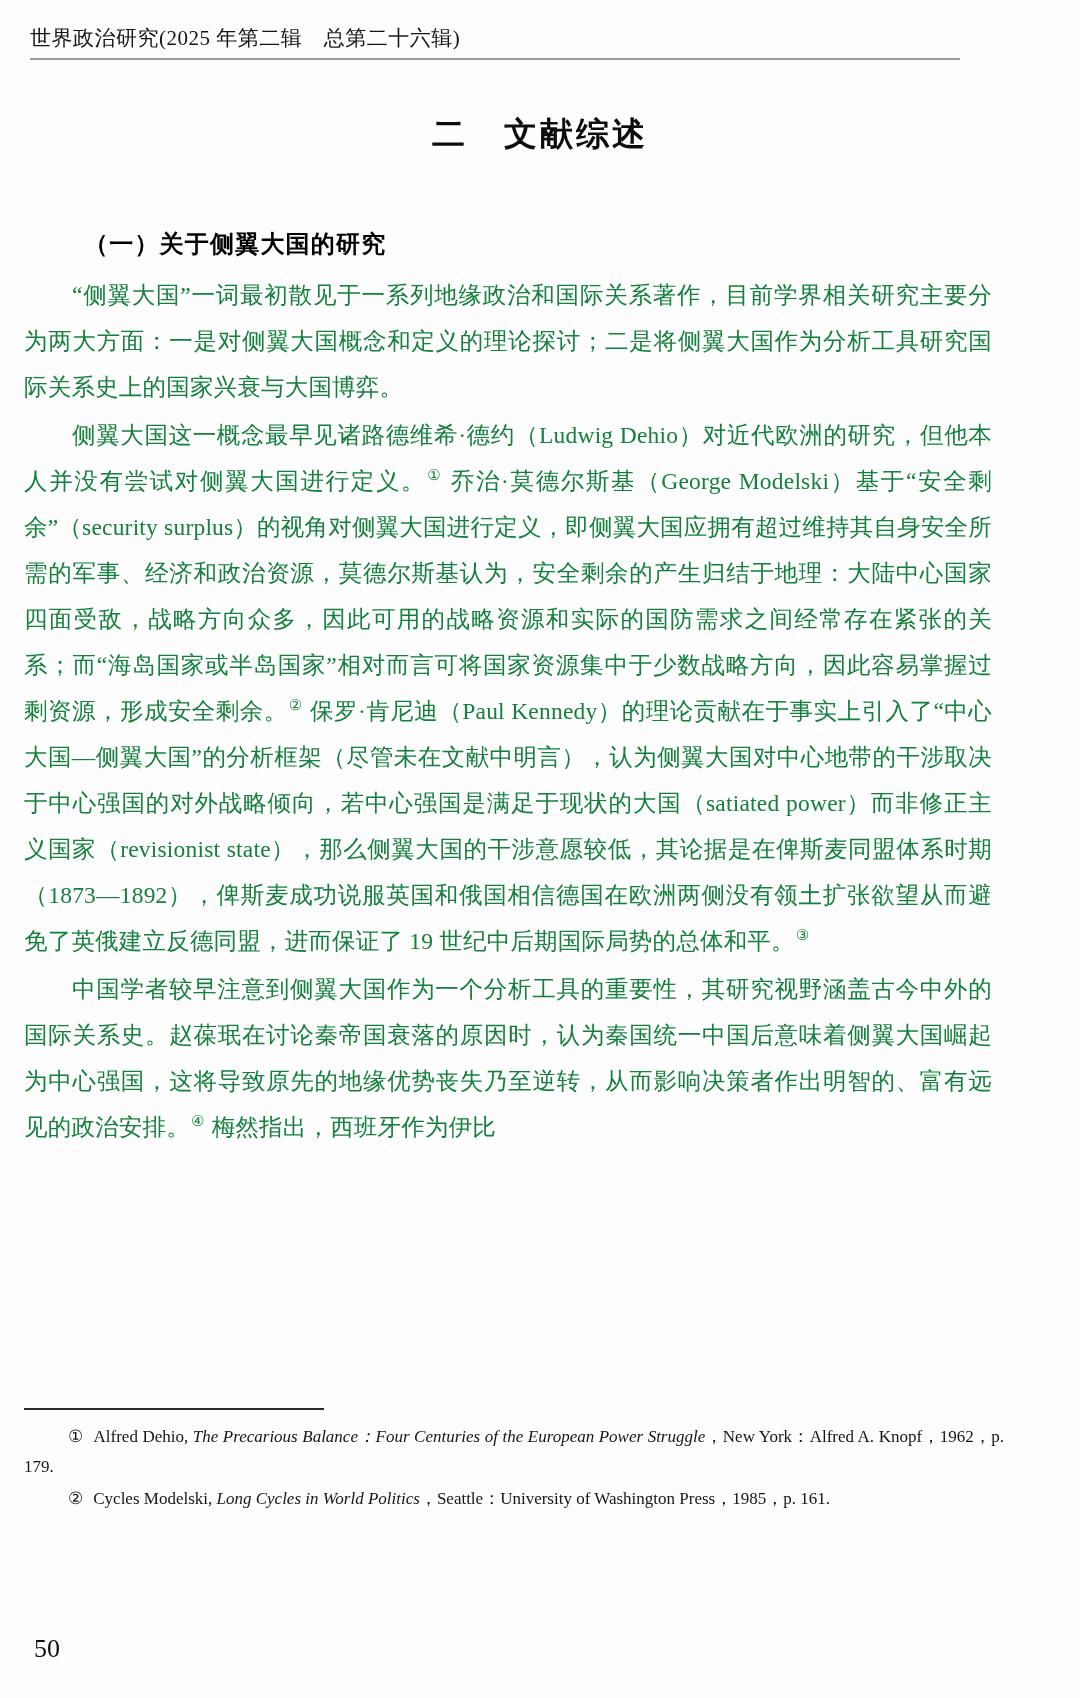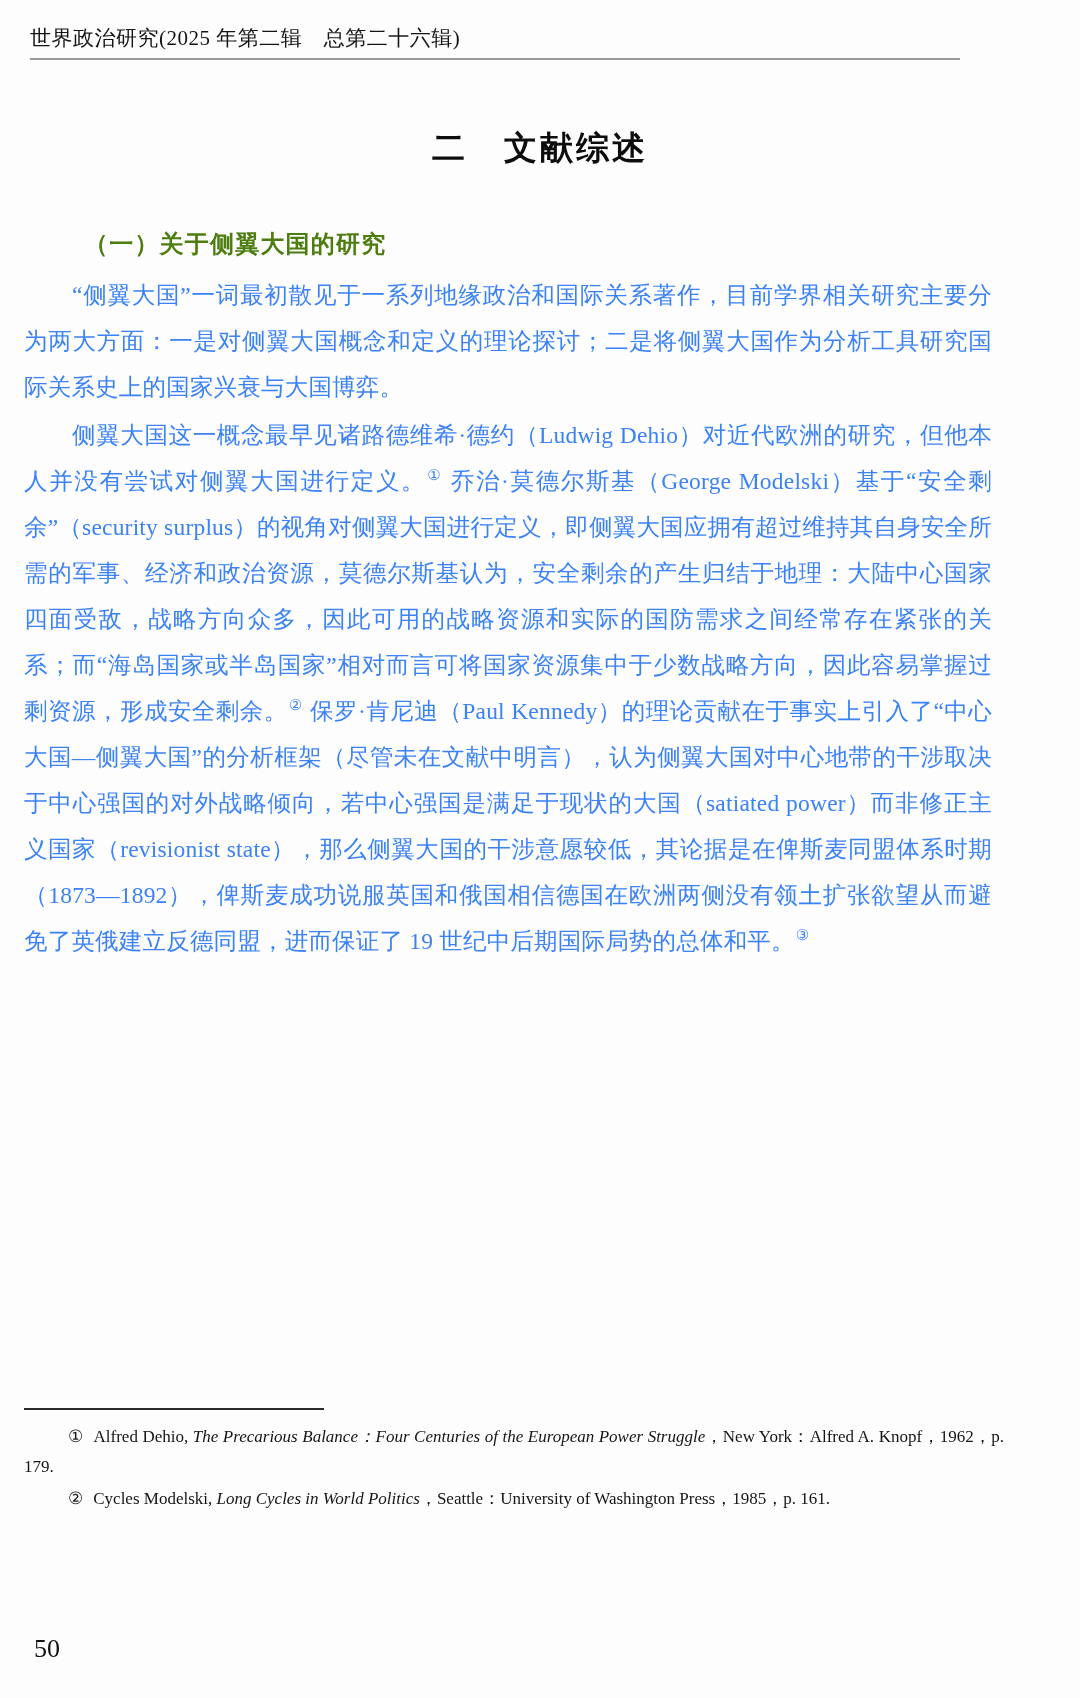--- a/index.html
+++ b/index.html
@@ -37,56 +37,56 @@
     margin-top: 6px;
     width: 930px;
     height: 2px;
     background: #9a9a9a;
   }
 
   
   .section-title {
     position: absolute;
     left: 0;
-    top: 126px;
+    top: 112px;
     width: 1080px;
     text-align: center;
     font-size: 33px;
     font-weight: bold;
     letter-spacing: 3px;
     color: #0d0d0d;
   }
 
   
   .subsection {
     position: absolute;
     left: 84px;
     top: 228px;
     font-size: 24px;
     font-weight: bold;
     letter-spacing: 1.2px;
-    color: #4d7c0f;
+    color: #000000;
   }
 
   
   .body {
     position: absolute;
     left: 24px;
     top: 272px;
     width: 980px;
   }
   .para {
     font-size: 23.5px;
     line-height: 46px;
     text-align: justify;
     text-justify: inter-character;
     text-indent: 48px;
     margin: 0 12px 2px 0;
     letter-spacing: 0.2px;
-    color: #3b82f6;
+    color: #15803d;
   }
   sup.fnref {
     font-size: 15px;
     vertical-align: super;
     line-height: 0;
     padding: 0 1px;
   }
 
   
   .footnotes {
@@ -135,20 +135,21 @@
     <div class="runninghead-rule"></div>
   </div>
 
   <div class="section-title">二　文献综述</div>
 
   <div class="subsection">（一）关于侧翼大国的研究</div>
 
   <div class="body">
     <p class="para">“侧翼大国”一词最初散见于一系列地缘政治和国际关系著作，目前学界相关研究主要分为两大方面：一是对侧翼大国概念和定义的理论探讨；二是将侧翼大国作为分析工具研究国际关系史上的国家兴衰与大国博弈。</p>
     <p class="para">侧翼大国这一概念最早见诸路德维希·德约（Ludwig Dehio）对近代欧洲的研究，但他本人并没有尝试对侧翼大国进行定义。<sup class="fnref">①</sup> 乔治·莫德尔斯基（George Modelski）基于“安全剩余”（security surplus）的视角对侧翼大国进行定义，即侧翼大国应拥有超过维持其自身安全所需的军事、经济和政治资源，莫德尔斯基认为，安全剩余的产生归结于地理：大陆中心国家四面受敌，战略方向众多，因此可用的战略资源和实际的国防需求之间经常存在紧张的关系；而“海岛国家或半岛国家”相对而言可将国家资源集中于少数战略方向，因此容易掌握过剩资源，形成安全剩余。<sup class="fnref">②</sup> 保罗·肯尼迪（Paul Kennedy）的理论贡献在于事实上引入了“中心大国—侧翼大国”的分析框架（尽管未在文献中明言），认为侧翼大国对中心地带的干涉取决于中心强国的对外战略倾向，若中心强国是满足于现状的大国（satiated power）而非修正主义国家（revisionist state），那么侧翼大国的干涉意愿较低，其论据是在俾斯麦同盟体系时期（1873—1892），俾斯麦成功说服英国和俄国相信德国在欧洲两侧没有领土扩张欲望从而避免了英俄建立反德同盟，进而保证了 19 世纪中后期国际局势的总体和平。<sup class="fnref">③</sup></p>
+    <p class="para">中国学者较早注意到侧翼大国作为一个分析工具的重要性，其研究视野涵盖古今中外的国际关系史。赵葆珉在讨论秦帝国衰落的原因时，认为秦国统一中国后意味着侧翼大国崛起为中心强国，这将导致原先的地缘优势丧失乃至逆转，从而影响决策者作出明智的、富有远见的政治安排。<sup class="fnref">④</sup> 梅然指出，西班牙作为伊比</p>
   </div>
 
   <div class="footnotes">
     <div class="fn-rule"></div>
     <p class="fn"><span class="mark">①</span><span>Alfred Dehio, </span><i>The Precarious Balance：Four Centuries of the European Power Struggle</i><span>，New York：Alfred A. Knopf，1962，p. 179.</span></p>
     <p class="fn"><span class="mark">②</span><span>Cycles Modelski, </span><i>Long Cycles in World Politics</i><span>，Seattle：University of Washington Press，1985，p. 161.</span></p>
   </div>
 
   <div class="folio">50</div>
 

